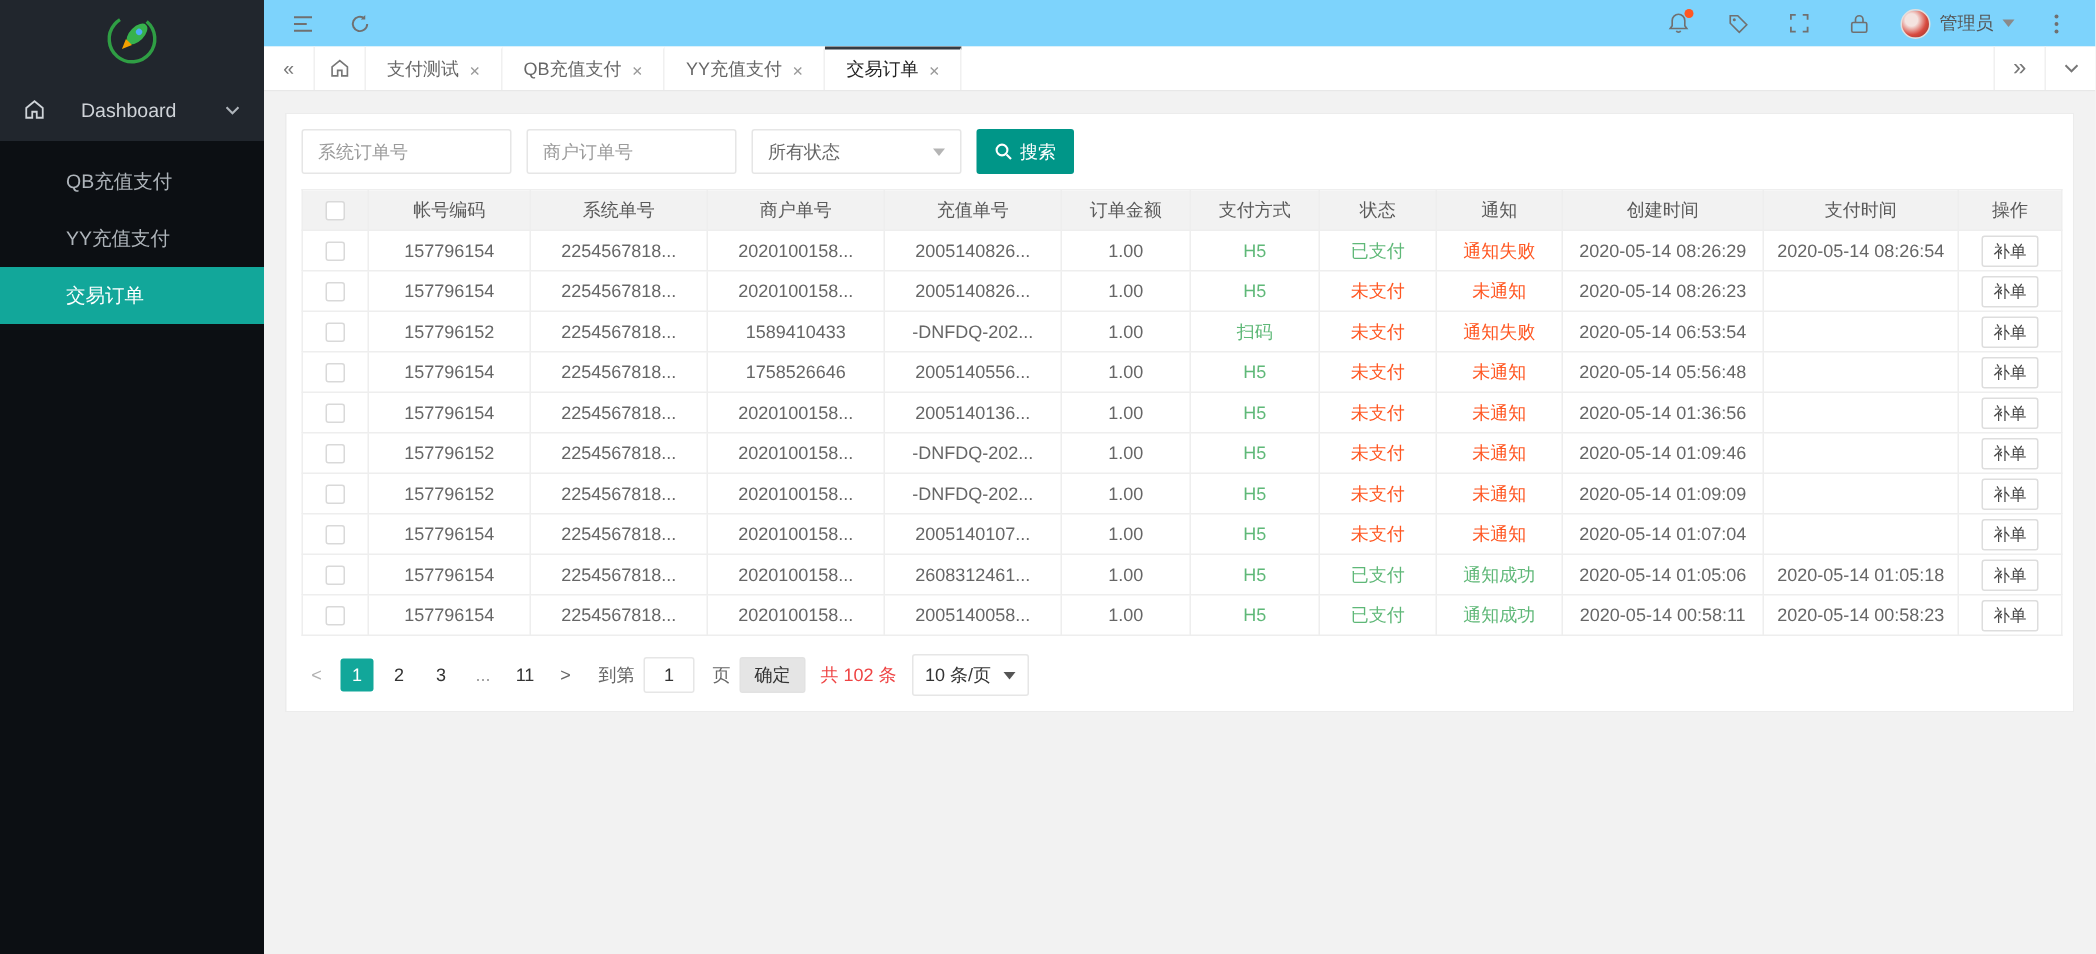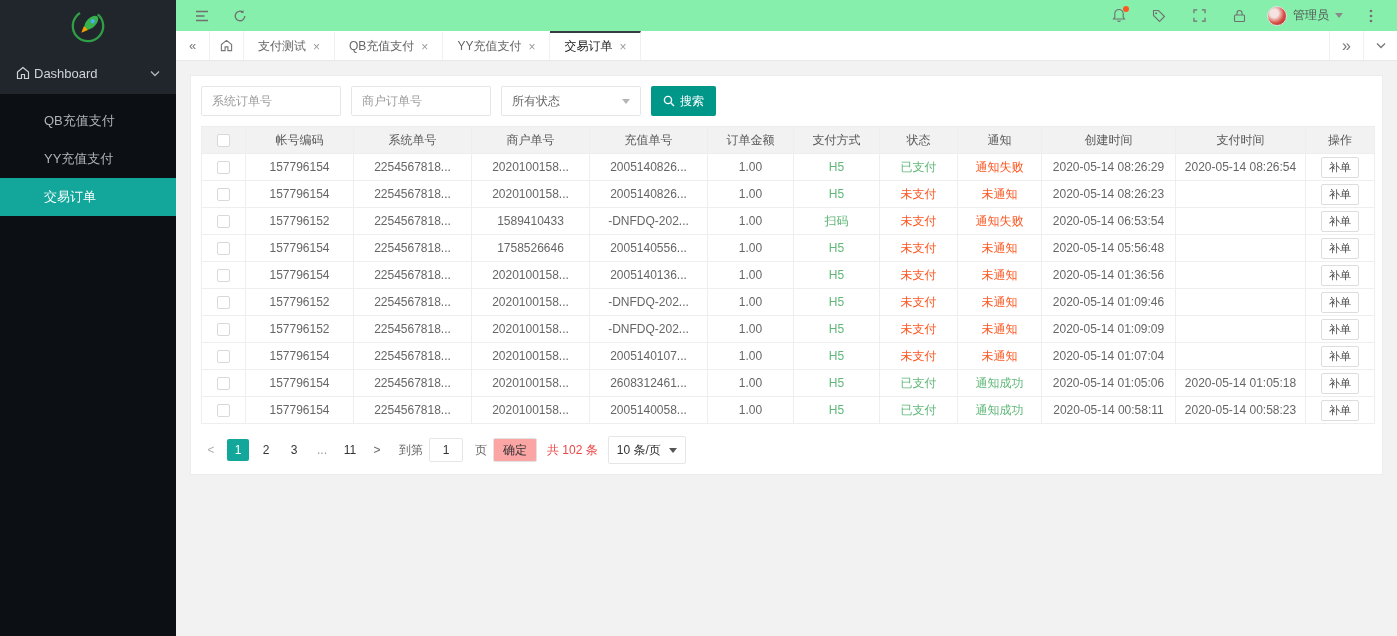--- a/index.html
+++ b/index.html
@@ -3,30 +3,30 @@
 <meta charset="utf-8">
 <style>
   * { margin:0; padding:0; box-sizing:border-box; }
   html,body { width:1397px; height:636px; overflow:hidden; background:#f2f2f2;
     font-family:"Liberation Sans","DejaVu Sans",sans-serif; }
   .app { display:flex; width:1397px; height:636px; }
 
   
   .sidebar { width:176px; flex-shrink:0; background:var(--side-bg,#21262d); display:flex; flex-direction:column; }
   .logo-wrap { height:52px; display:flex; align-items:center; justify-content:center; }
-  .nav-item { height:42px; display:flex; align-items:center; gap:4px; padding:0 16px;
+  .nav-item { height:42px; display:flex; align-items:center; gap:24px; padding:0 16px;
     font-size:13px; color:#cfd3d8; cursor:pointer; }
   .nav-item .chev { margin-left:auto; }
   .submenu-area { flex:1; background:#0c0f13; padding-top:8px; }
   .sub-item { height:38px; line-height:38px; padding-left:44px; font-size:13px; color:#aeb4ba; cursor:pointer; }
   .sub-item.active { background:var(--accent,#12a79a); color:#fff; }
 
   
   .main { flex:1; min-width:0; display:flex; flex-direction:column; background:#f2f2f2; }
-  .topbar { height:31px; background:#86efac; display:flex; align-items:center; padding:0 14px; }
+  .topbar { height:31px; background:#7dd3fc; display:flex; align-items:center; padding:0 14px; }
   .tb-icon { display:flex; align-items:center; justify-content:center; width:24px; height:24px;
     color:#707070; cursor:pointer; position:relative; }
   .tb-left { display:flex; gap:14px; }
   .tb-right { margin-left:auto; display:flex; align-items:center; gap:16px; }
   .badge-dot { position:absolute; top:2px; right:2px; width:6px; height:6px; border-radius:50%;
     background:#ff5722; }
   .avatar { width:20px; height:20px; border-radius:50%;
     background:radial-gradient(circle at 35% 35%, #f4e3e0 25%, #d84b40 60%, #8c2f27 100%);
     border:1px solid #e0e0e0; }
   .user-box { display:flex; align-items:center; gap:6px; font-size:12px; color:#555; cursor:pointer; }
@@ -74,21 +74,21 @@
   
   .pagination { display:flex; align-items:center; margin-top:12px; font-size:12px; color:#333; gap:6px; }
   .page-arrow { min-width:20px; text-align:center; color:#b0b0b0; cursor:pointer; }
   .page-arrow.next { color:#666; }
   .page-num { min-width:22px; height:22px; line-height:22px; text-align:center; cursor:pointer; border-radius:2px; }
   .page-num.active { background:var(--accent,#12a79a); color:#fff; }
   .page-num.dots { color:#999; cursor:default; }
   .jump-label { color:#666; margin-left:6px; }
   .jump-input { width:34px; height:24px; border:1px solid #e6e6e6; border-radius:2px; text-align:center;
     font-size:12px; color:#333; outline:none; font-family:inherit; }
-  .confirm-btn { height:24px; border:1px solid #e2e2e2; border-radius:2px; background:#fca5a5; padding:0 9px;
+  .confirm-btn { height:24px; border:1px solid #e2e2e2; border-radius:2px; background:#e5e5e5; padding:0 9px;
     font-size:12px; color:#333; cursor:pointer; font-family:Liberation Mono, monospace; }
   .total-label { color:#ef4444; margin-left:4px; }
   .per-page { height:28px; border:1px solid #e6e6e6; border-radius:2px; padding:0 8px; display:flex;
     align-items:center; gap:8px; font-size:12px; color:#333; cursor:pointer; background:#fff; margin-left:4px; }
   .per-page .caret-down { border-top-color:#555; }
 
   svg { display:block; }
 </style>
 </head>
 <body>

